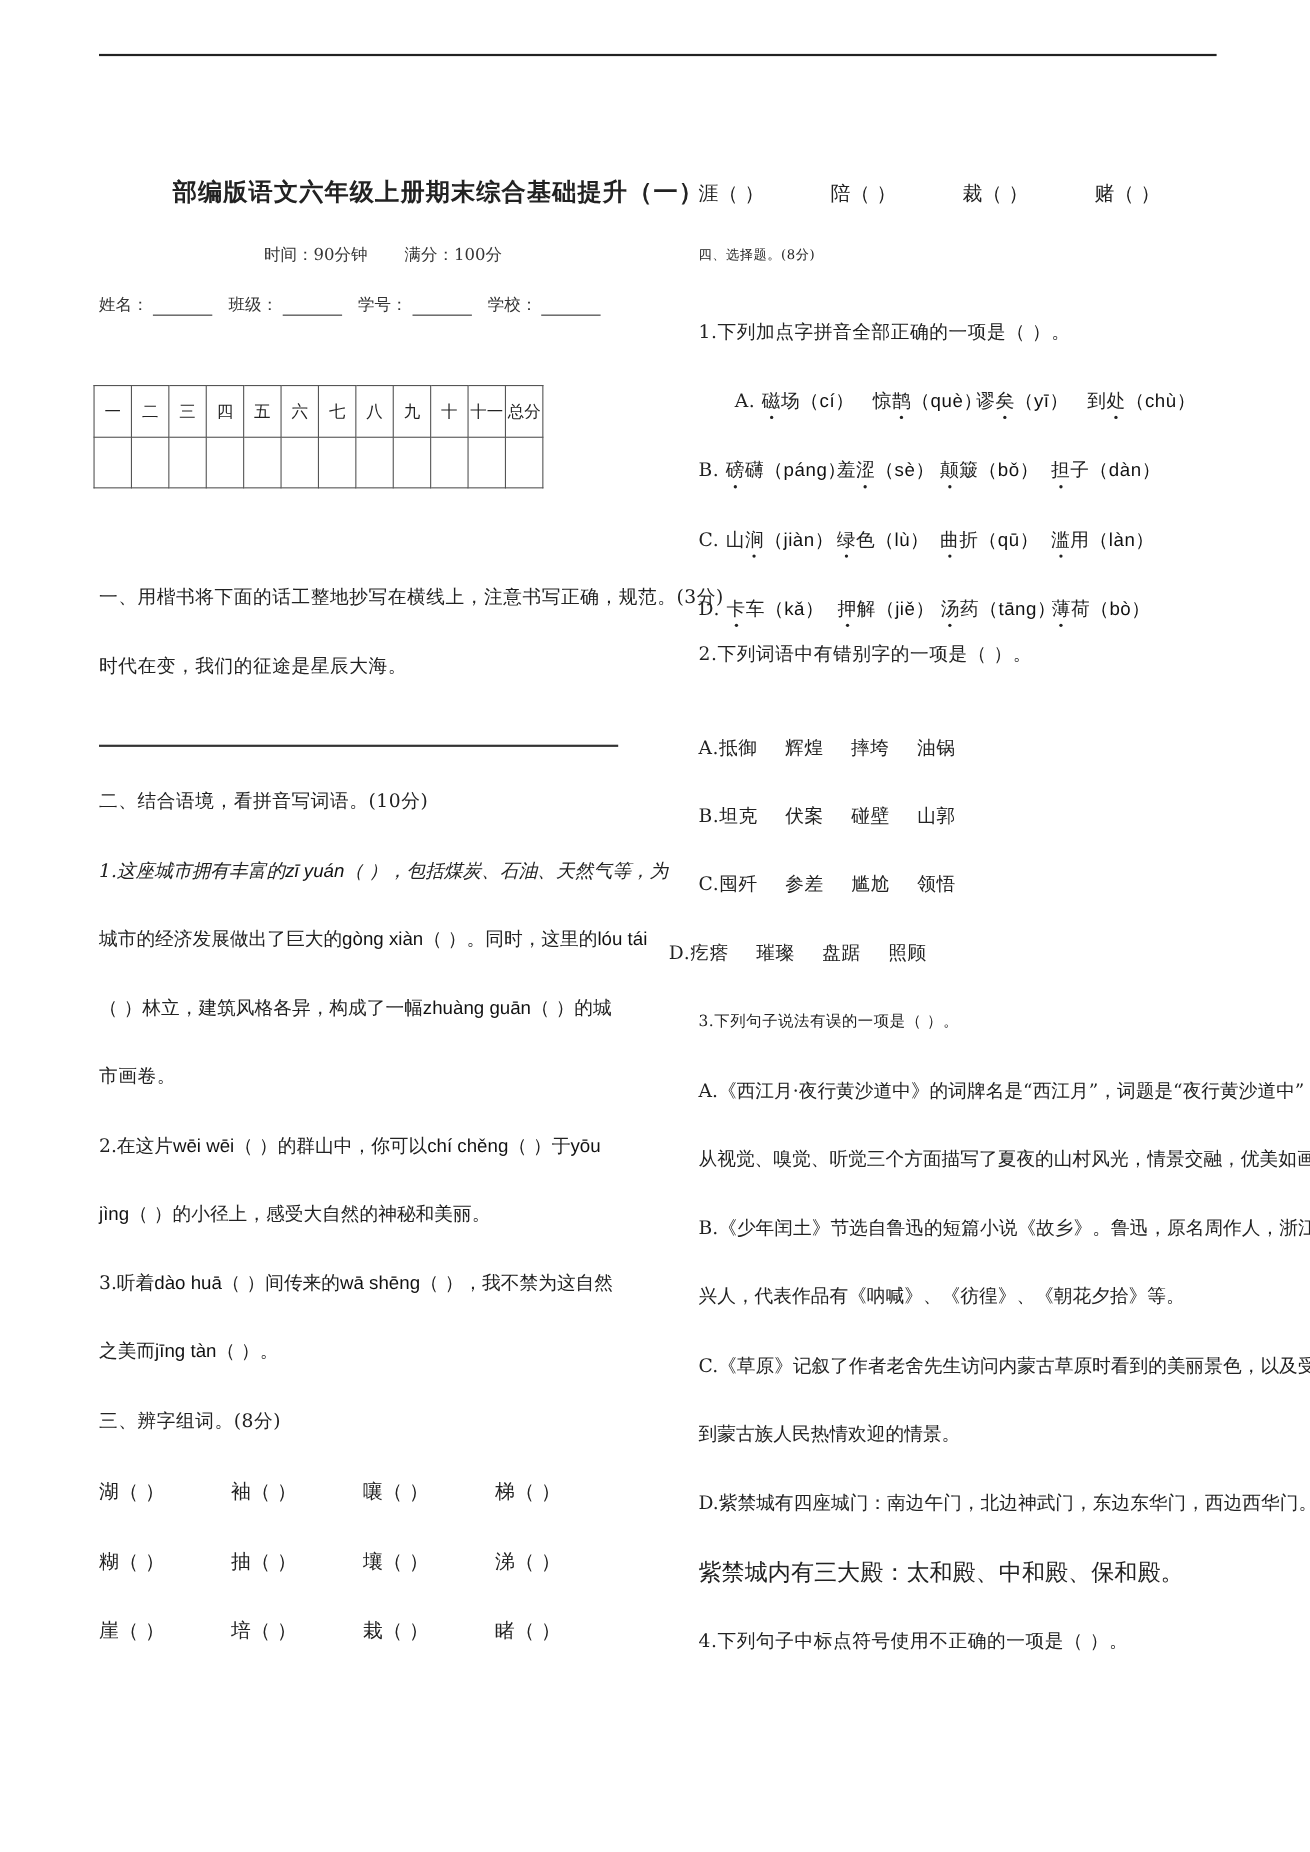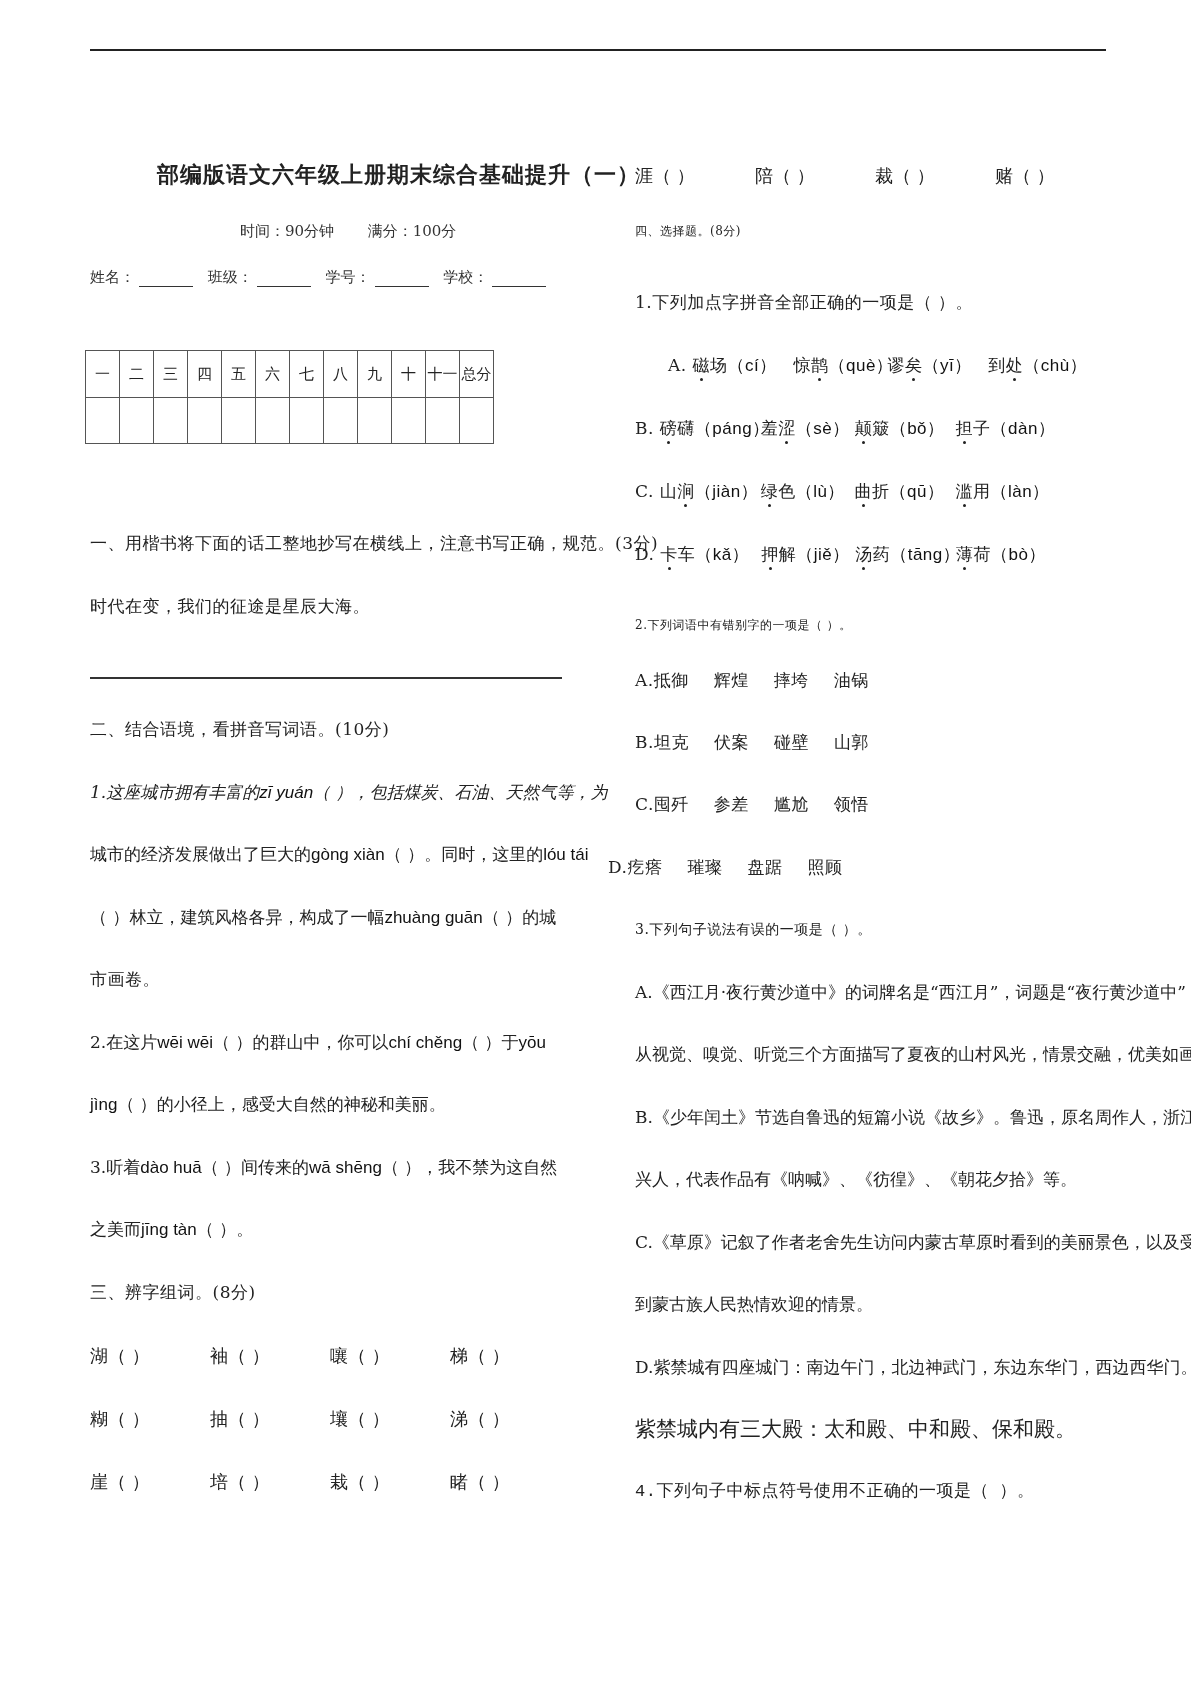--- a/index.html
+++ b/index.html
@@ -161,21 +161,21 @@
 </div>
 
 <div class="abs t" style="left:635px;top:543px;font-size:17px;">
   <span>D.</span>
   <span style="display:inline-block;width:95px;"><span></span><span class="dot">卡</span><span>车</span><span class="py">（kǎ）</span></span>
   <span style="display:inline-block;width:88px;"><span></span><span class="dot">押</span><span>解</span><span class="py">（jiě）</span></span>
   <span style="display:inline-block;width:95px;"><span></span><span class="dot">汤</span><span>药</span><span class="py">（tāng）</span></span>
   <span><span></span><span class="dot">薄</span><span>荷</span><span class="py">（bò）</span></span>
 </div>
 
-<div class="abs t" style="left:635px;top:614px;font-size:12px;">2.下列词语中有错别字的一项是（     ）。</div>
+<div class="abs t" style="left:635px;top:584px;font-size:17px;">2.下列词语中有错别字的一项是（     ）。</div>
 
 <div class="abs t" style="left:635px;top:669px;font-size:17px;">
   <span>A.</span><span style="display:inline-block;width:60px;">抵御</span><span style="display:inline-block;width:60px;">辉煌</span><span style="display:inline-block;width:60px;">摔垮</span><span>油锅</span>
 </div>
 <div class="abs t" style="left:635px;top:731px;font-size:17px;">
   <span>B.</span><span style="display:inline-block;width:60px;">坦克</span><span style="display:inline-block;width:60px;">伏案</span><span style="display:inline-block;width:60px;">碰壁</span><span>山郭</span>
 </div>
 <div class="abs t" style="left:635px;top:793px;font-size:17px;">
   <span>C.</span><span style="display:inline-block;width:60px;">囤歼</span><span style="display:inline-block;width:60px;">参差</span><span style="display:inline-block;width:60px;">尴尬</span><span>领悟</span>
 </div>
@@ -186,13 +186,13 @@
 <div class="abs t" style="left:635px;top:918px;font-size:14px;">3.下列句子说法有误的一项是（     ）。</div>
 <div class="abs t" style="left:635px;top:981px;font-size:17px;letter-spacing:0;">A.《西江月·夜行黄沙道中》的词牌名是“西江月”，词题是“夜行黄沙道中”，</div>
 <div class="abs t" style="left:635px;top:1043px;font-size:17px;letter-spacing:0;">从视觉、嗅觉、听觉三个方面描写了夏夜的山村风光，情景交融，优美如画。</div>
 <div class="abs t" style="left:635px;top:1106px;font-size:17px;letter-spacing:0;">B.《少年闰土》节选自鲁迅的短篇小说《故乡》。鲁迅，原名周作人，浙江绍</div>
 <div class="abs t" style="left:635px;top:1168px;font-size:17px;letter-spacing:0;">兴人，代表作品有《呐喊》、《彷徨》、《朝花夕拾》等。</div>
 <div class="abs t" style="left:635px;top:1231px;font-size:17px;letter-spacing:0;">C.《草原》记叙了作者老舍先生访问内蒙古草原时看到的美丽景色，以及受</div>
 <div class="abs t" style="left:635px;top:1293px;font-size:17px;letter-spacing:0;">到蒙古族人民热情欢迎的情景。</div>
 <div class="abs t" style="left:635px;top:1356px;font-size:17px;letter-spacing:0;">D.紫禁城有四座城门：南边午门，北边神武门，东边东华门，西边西华门。</div>
 <div class="abs t" style="left:635px;top:1418px;font-size:21px;letter-spacing:0;">紫禁城内有三大殿：太和殿、中和殿、保和殿。</div>
 
-<div class="abs t" style="left:635px;top:1481px;font-size:17px;font-family:Liberation Mono, monospace;">4.下列句子中标点符号使用不正确的一项是（     ）。</div>
+<div class="abs t" style="left:635px;top:1481px;font-size:17px;">4.下列句子中标点符号使用不正确的一项是（     ）。</div>
 
 </body></html>

